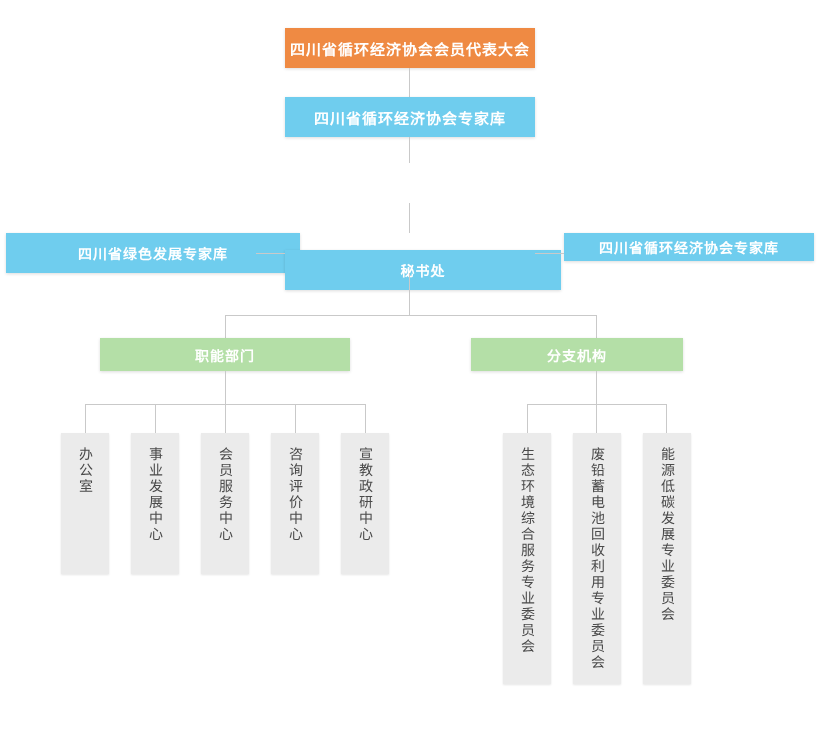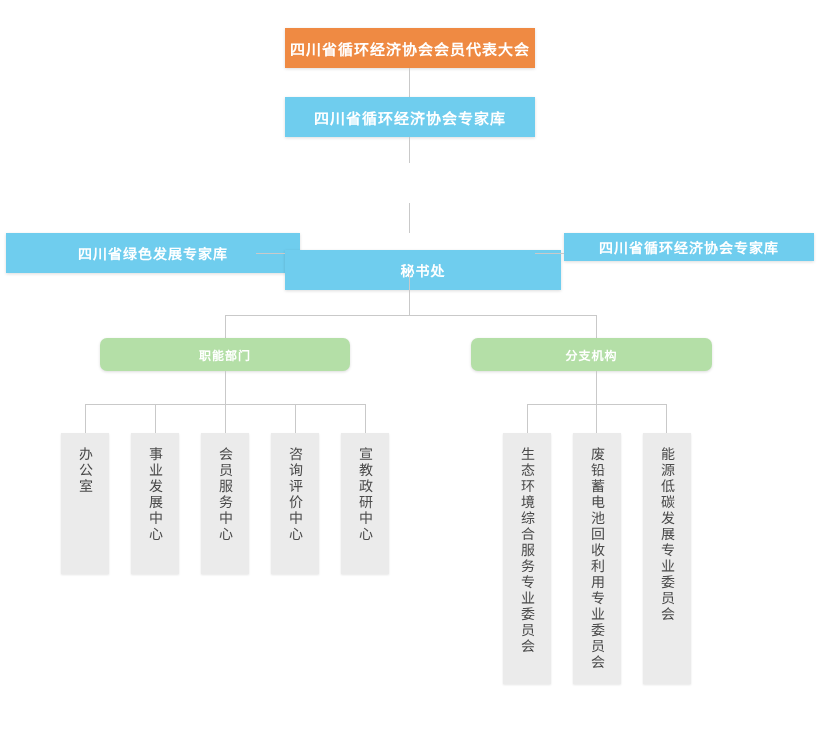--- a/index.html
+++ b/index.html
@@ -42,21 +42,21 @@
   }
 
   .node.orange { background: #ef8a43; }
   .node.blue   { background: #6fcdee; }
   .node.green  { background: #b4dfa7; }
 
   .node.lvl1 { font-size: 15px; }
   .node.lvl2 { font-size: 15px; }
   .node.lvl3 { font-size: 15px; }
   .node.lvl4 { font-size: 14px; }
-  .node.grp  { font-size: 12px; border-radius: 7px; }
+  .node.grp  { font-size: 14px; }
 
   
   .leaf {
     position: absolute;
     box-sizing: border-box;
     background: #ebebeb;
     color: #4a4a4a;
     font-size: 14px;
     letter-spacing: 2px;
     display: flex;
@@ -96,21 +96,21 @@
   <div class="line h" style="left:256px; top:253px; width:29px;"></div>
   <div class="line h" style="left:535px; top:253px; width:29px;"></div>
 
   <div class="line v" style="left:409px; top:273px; height:42px;"></div>
   <div class="line h" style="left:225px; top:315px; width:372px;"></div>
   <div class="line v" style="left:225px; top:315px; height:23px;"></div>
   <div class="line v" style="left:596px; top:315px; height:23px;"></div>
 
   <div class="node green grp" style="left:100px; top:338px; width:250px; height:33px;">职能部门</div>
 
-  <div class="node green grp" style="left:471px; top:338px; width:241px; height:33px;">分支机构</div>
+  <div class="node green grp" style="left:471px; top:338px; width:212px; height:33px;">分支机构</div>
 
   <div class="line v" style="left:225px; top:371px; height:33px;"></div>
   <div class="line h" style="left:85px; top:404px; width:281px;"></div>
   <div class="line v" style="left:85px;  top:404px; height:29px;"></div>
   <div class="line v" style="left:155px; top:404px; height:29px;"></div>
   <div class="line v" style="left:225px; top:404px; height:29px;"></div>
   <div class="line v" style="left:295px; top:404px; height:29px;"></div>
   <div class="line v" style="left:365px; top:404px; height:29px;"></div>
 
   <div class="line v" style="left:596px; top:371px; height:33px;"></div>

